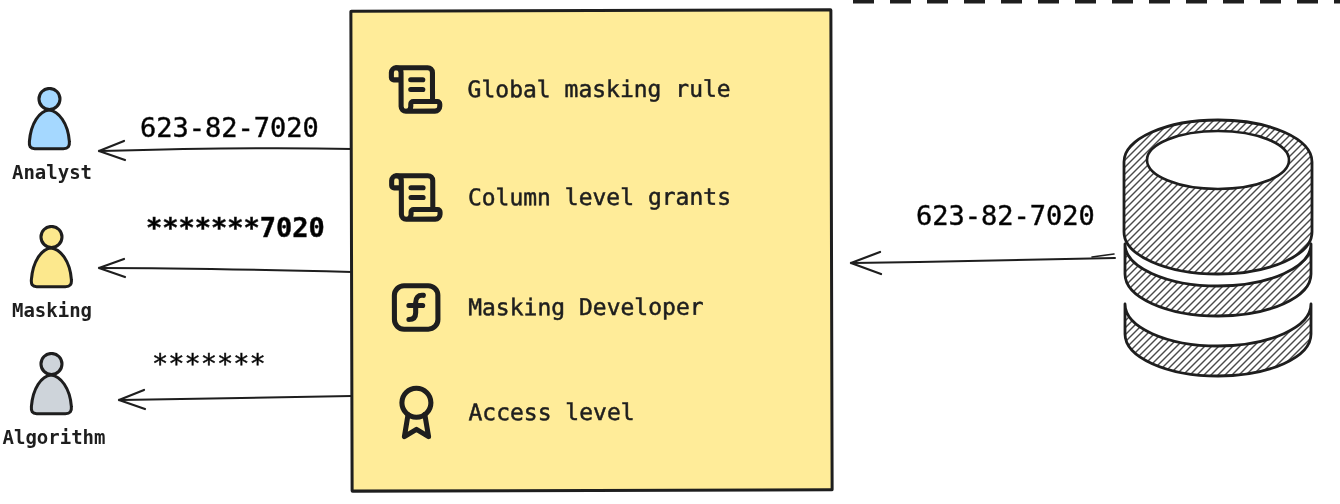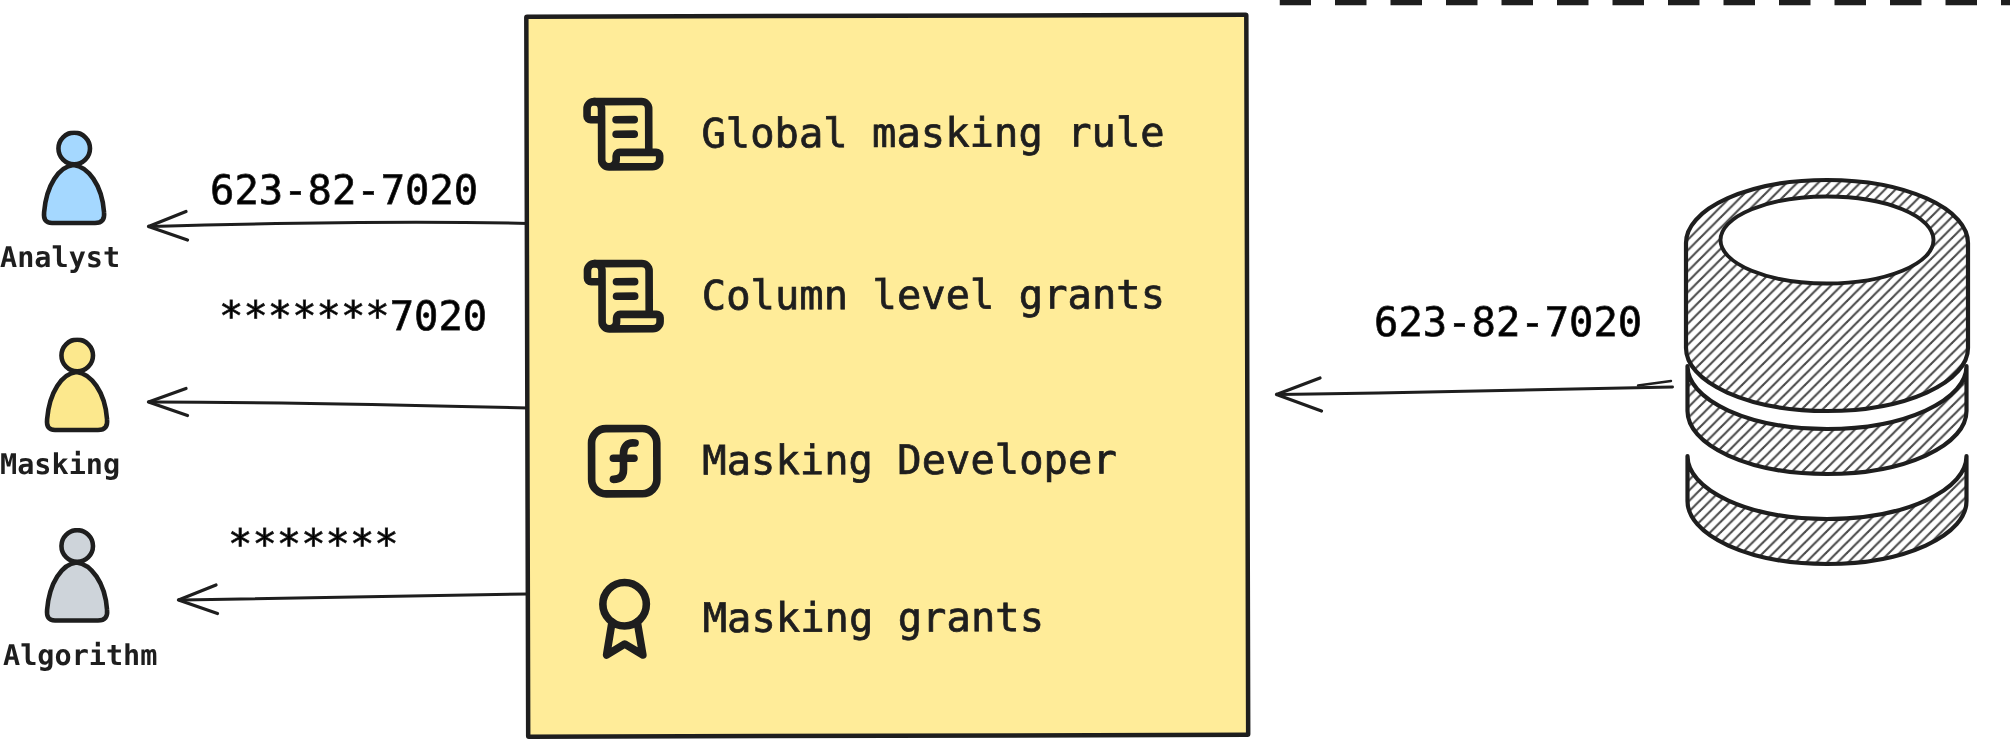--- a/index.html
+++ b/index.html
@@ -22,20 +22,21 @@
     -webkit-text-stroke: 0.5px #1e1e1e;
     letter-spacing: 0;
     white-space: nowrap;
     color: #000000;
   }
 
   
   .user-label {
     font-size: 19px;
     font-weight: 700;
+    text-align: center;
     width: 104px;
     white-space: nowrap;
   }
   .person-icon circle, .person-icon path { fill: var(--fill, #ccc); }
 
   
   .masking-box {
     left: 350px; top: 9px;
     width: 483px; height: 483px;
     border: 3px solid #1e1e1e;
@@ -44,21 +45,21 @@
   }
   .box-row {
     position: absolute;
     left: 34px;
     display: flex;
     align-items: center;
     gap: 23px;
     height: 58px;
   }
   .box-row .row-label {
-    font-size: 27px;
+    font-size: 23px;
     font-weight: 500;
     -webkit-text-stroke: 0.5px #1e1e1e;
     white-space: nowrap;
   }
   .row-icon { width: 58px; height: 58px; flex: 0 0 58px; }
   .row-icon svg { width: 100%; height: 100%; }
 
   .stroke-ink {
     stroke: #1e1e1e;
     fill: none;
@@ -98,21 +99,21 @@
     </svg>
   </div>
   <div class="abs user-label" style="left:2px; top:426px;">Algorithm</div>
 
   <div class="abs value-label" style="left:140px; top:112px;">623-82-7020</div>
   <svg class="abs" style="left:92px; top:136px;" width="260" height="26" viewBox="0 0 260 26">
     <path class="stroke-ink" stroke-width="2" d="M260 13 C180 11 80 13 9 15"></path>
     <path class="stroke-ink" stroke-width="2.2" d="M32 5 L7 15 M7 15 L33 24"></path>
   </svg>
 
-  <div class="abs value-label" style="left:146px; top:196px;">*******7020</div>
+  <div class="abs value-label" style="left:146px; top:212px;font-weight:bold;">*******7020</div>
   <svg class="abs" style="left:92px; top:252px;" width="260" height="28" viewBox="0 0 260 28">
     <path class="stroke-ink" stroke-width="2" d="M260 20 C180 18 90 16 9 16"></path>
     <path class="stroke-ink" stroke-width="2.2" d="M32 7 L7 16 M7 16 L33 25"></path>
   </svg>
 
   <div class="abs value-label" style="left:152px; top:348px;">*******</div>
   <svg class="abs" style="left:112px; top:386px;" width="240" height="26" viewBox="0 0 240 26">
     <path class="stroke-ink" stroke-width="2" d="M240 10 C160 11 80 13 9 14"></path>
     <path class="stroke-ink" stroke-width="2.2" d="M32 4 L7 14 M7 14 L33 23"></path>
   </svg>
@@ -154,21 +155,21 @@
       <span class="row-label">Masking Developer</span>
     </div>
 
     <div class="box-row" style="top:371px;">
       <span class="row-icon">
         <svg viewBox="0 0 24 24" class="stroke-ink" stroke-width="2.1">
           <circle cx="12" cy="8" r="6"></circle>
           <path d="M15.477 12.89 17 22l-5-3-5 3 1.523-9.11"></path>
         </svg>
       </span>
-      <span class="row-label">Masking grants</span>
+      <span class="row-label">Access level</span>
     </div>
   </div>
 
   <div class="abs value-label" style="left:916px; top:200px;">623-82-7020</div>
   <svg class="abs" style="left:844px; top:244px;" width="274" height="34" viewBox="0 0 274 34">
     <path class="stroke-ink" stroke-width="2" d="M271 14 C200 15 100 18 9 19"></path>
     <path class="stroke-ink" stroke-width="1.6" d="M270 10 L248 13"></path>
     <path class="stroke-ink" stroke-width="2.2" d="M36 8 L7 19 M7 19 L37 30"></path>
   </svg>
 

